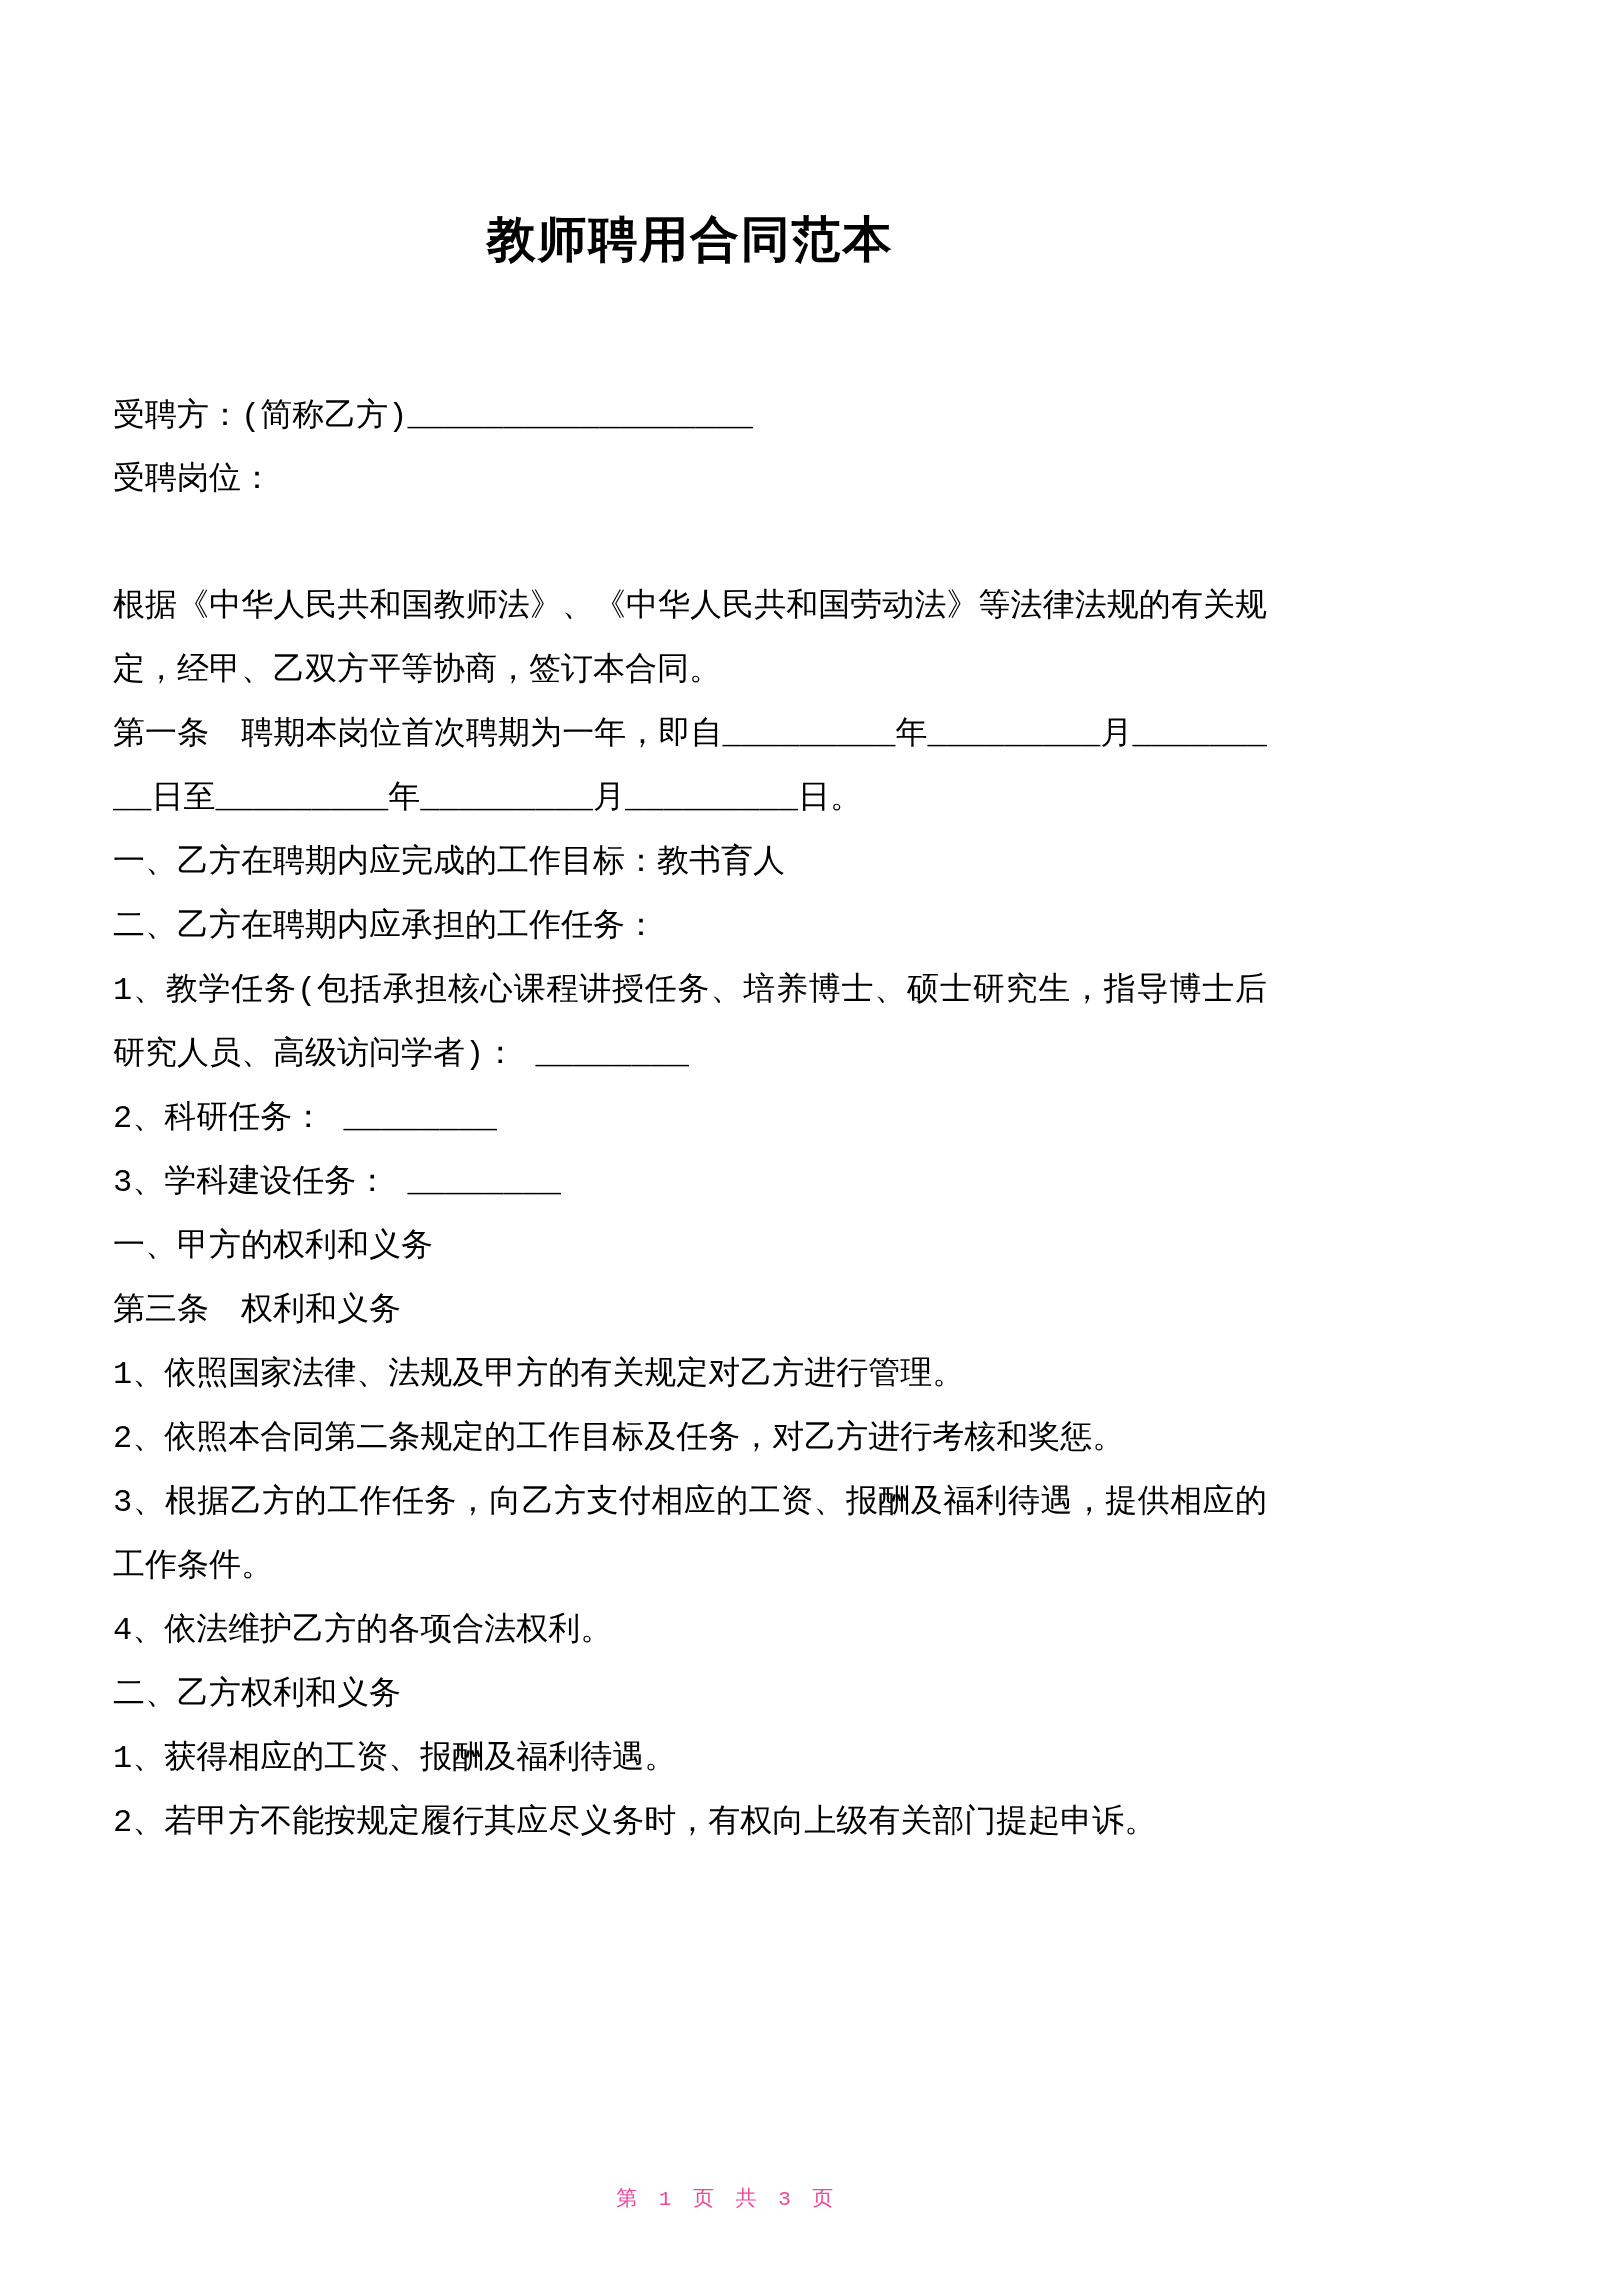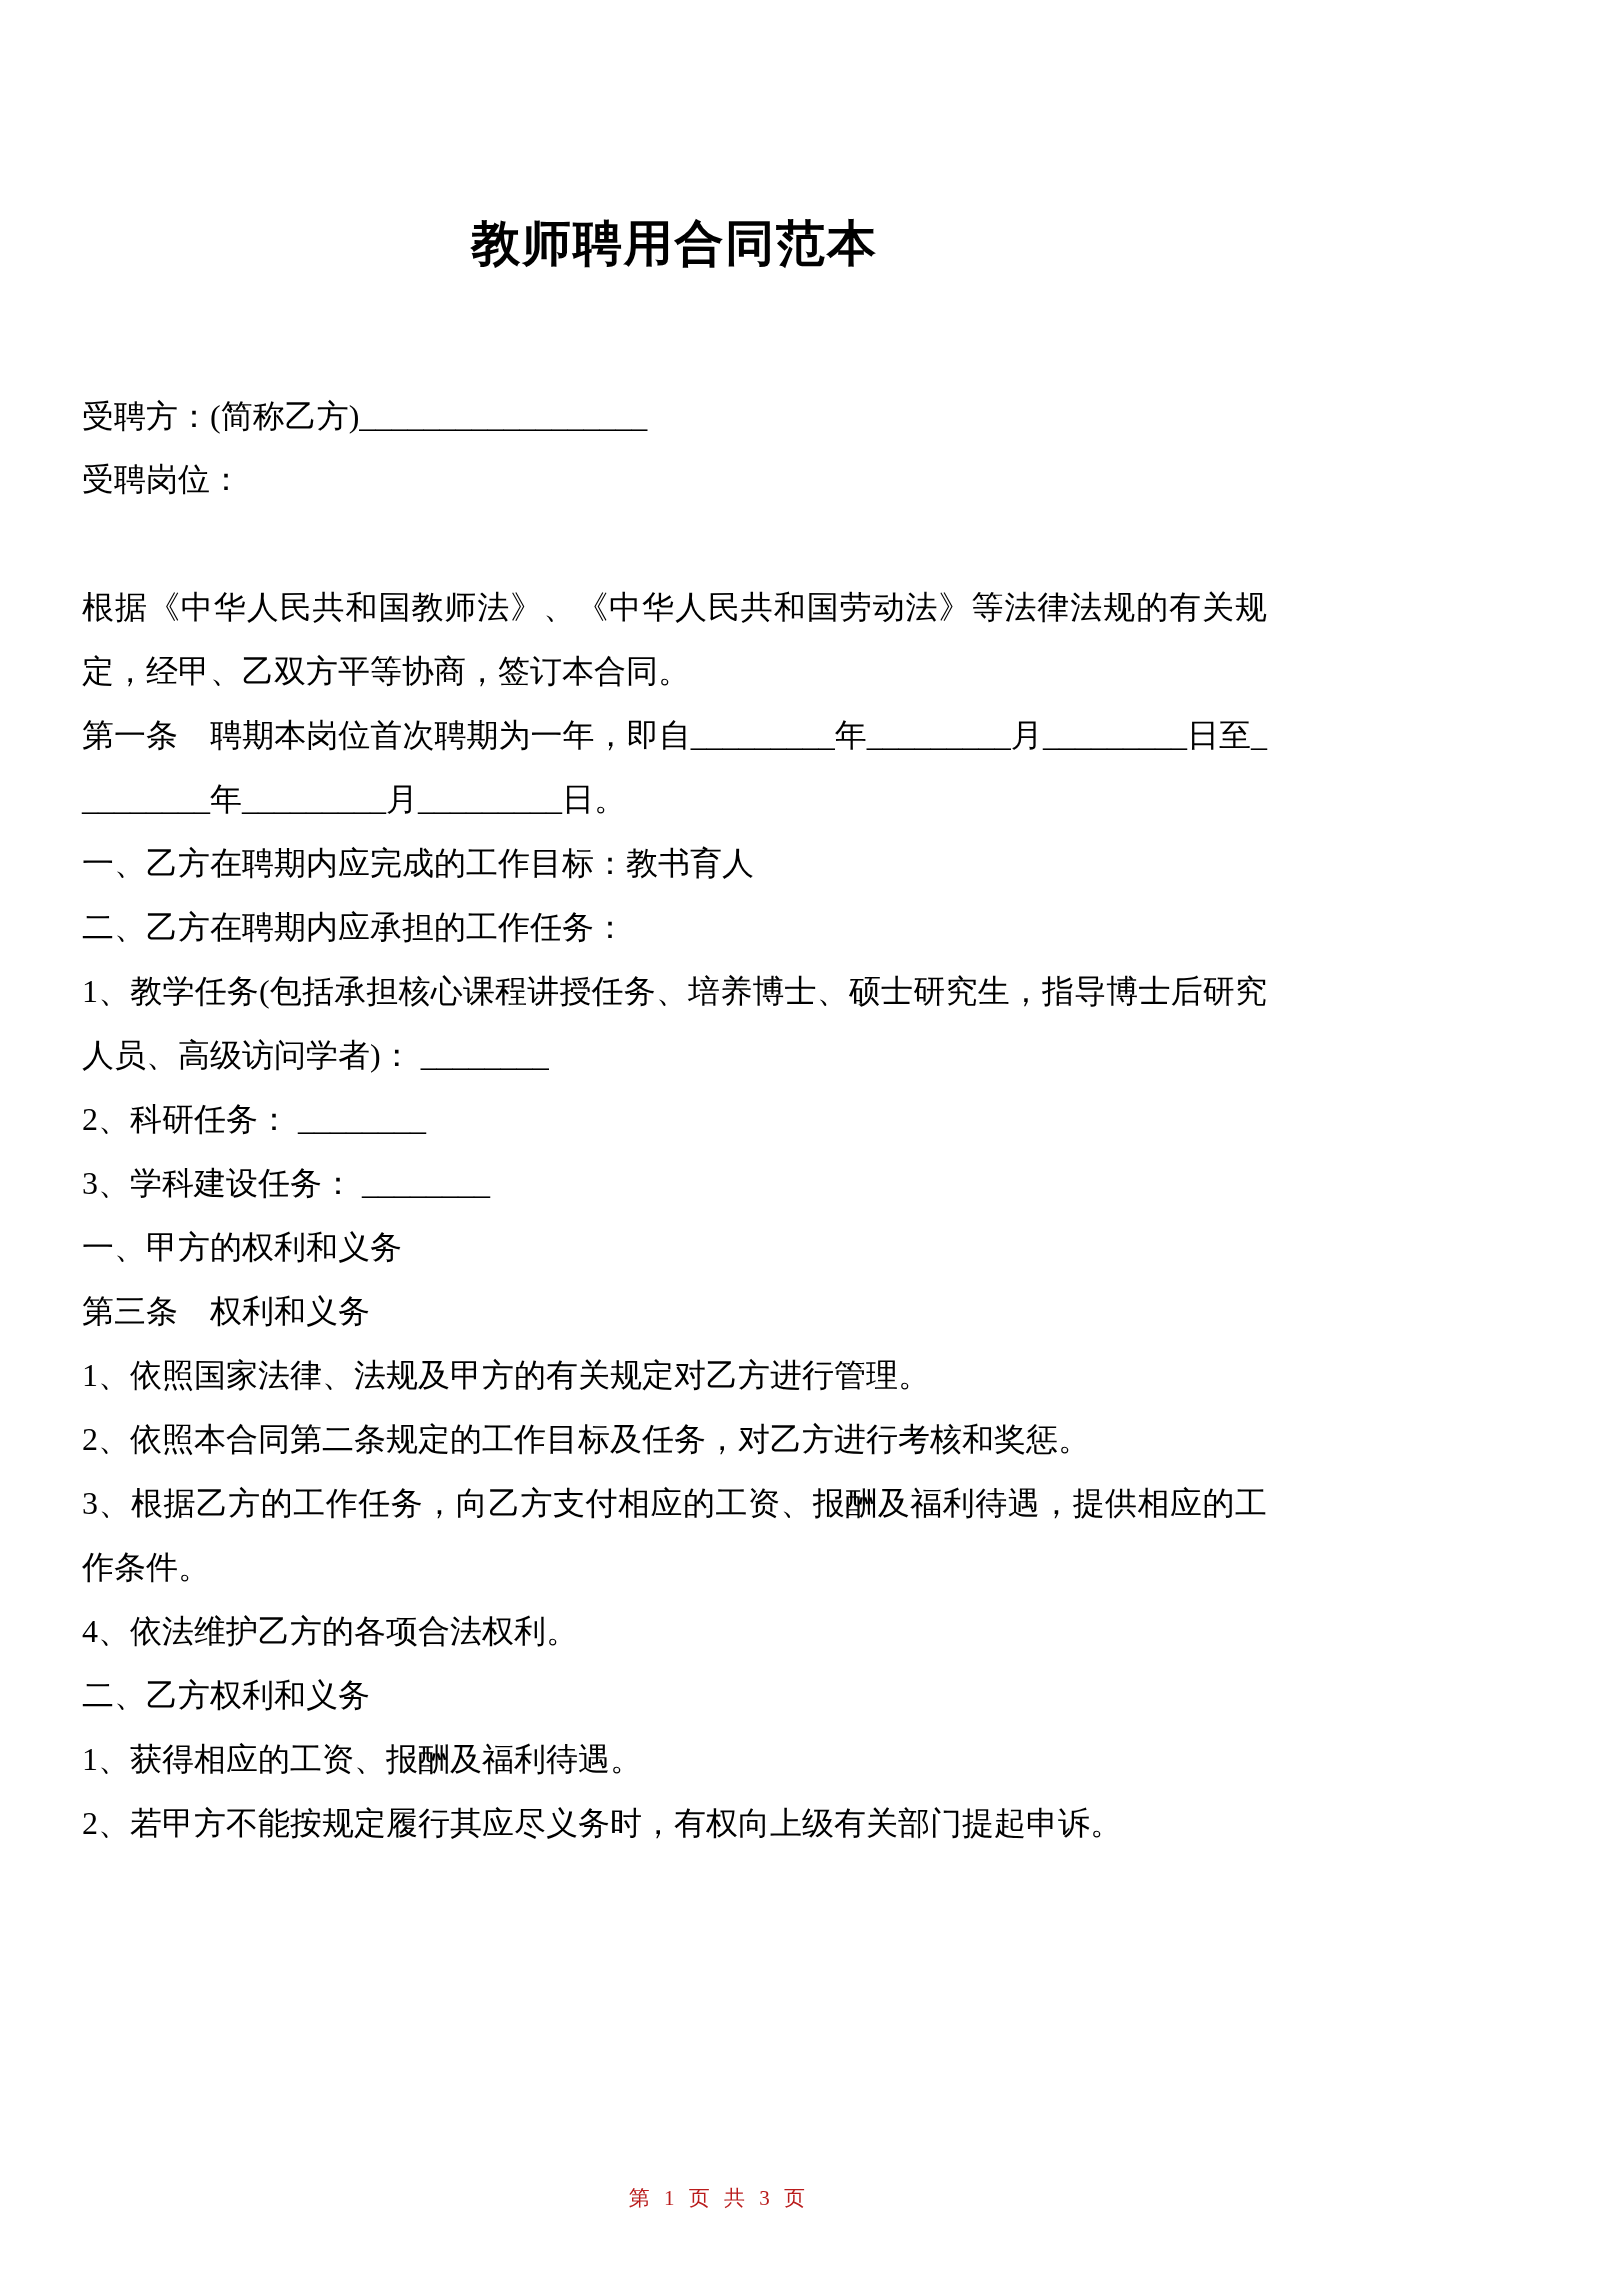--- a/index.html
+++ b/index.html
@@ -3,22 +3,22 @@
 <meta charset="utf-8">
 <style>
   * { margin: 0; padding: 0; box-sizing: border-box; }
   html, body { background: #ffffff; }
   .page {
     position: relative;
     width: 1438px;
     height: 2294px;
     background: #ffffff;
     color: #000000;
-    font-family: Liberation Serif, serif;
-    padding: 207px 171px 0 82px;
+    font-family: Liberation Mono, monospace;
+    padding: 207px 171px 0 113px;
     overflow: hidden;
   }
   .doc-title {
     text-align: center;
     font-size: 49px;
     line-height: 73px;
     font-weight: bold;
     letter-spacing: 1.8px;
     margin-bottom: 105px;
   }
@@ -31,27 +31,27 @@
     margin-top: 64px;
   }
   .body-text p {
     font-size: 32px;
     line-height: 64px;
     text-align: justify;
     word-break: break-all;
   }
   .page-footer {
     position: absolute;
-    left: 0;
+    left: 8px;
     bottom: 82px;
     width: 100%;
     text-align: center;
     font-size: 21px;
     letter-spacing: 4.5px;
-    color: #b91c1c;
+    color: #ec4899;
   }
 </style>
 </head>
 <body>
 
 <div class="page">
 
   <h1 class="doc-title">教师聘用合同范本</h1>
 
   <div class="intro">

